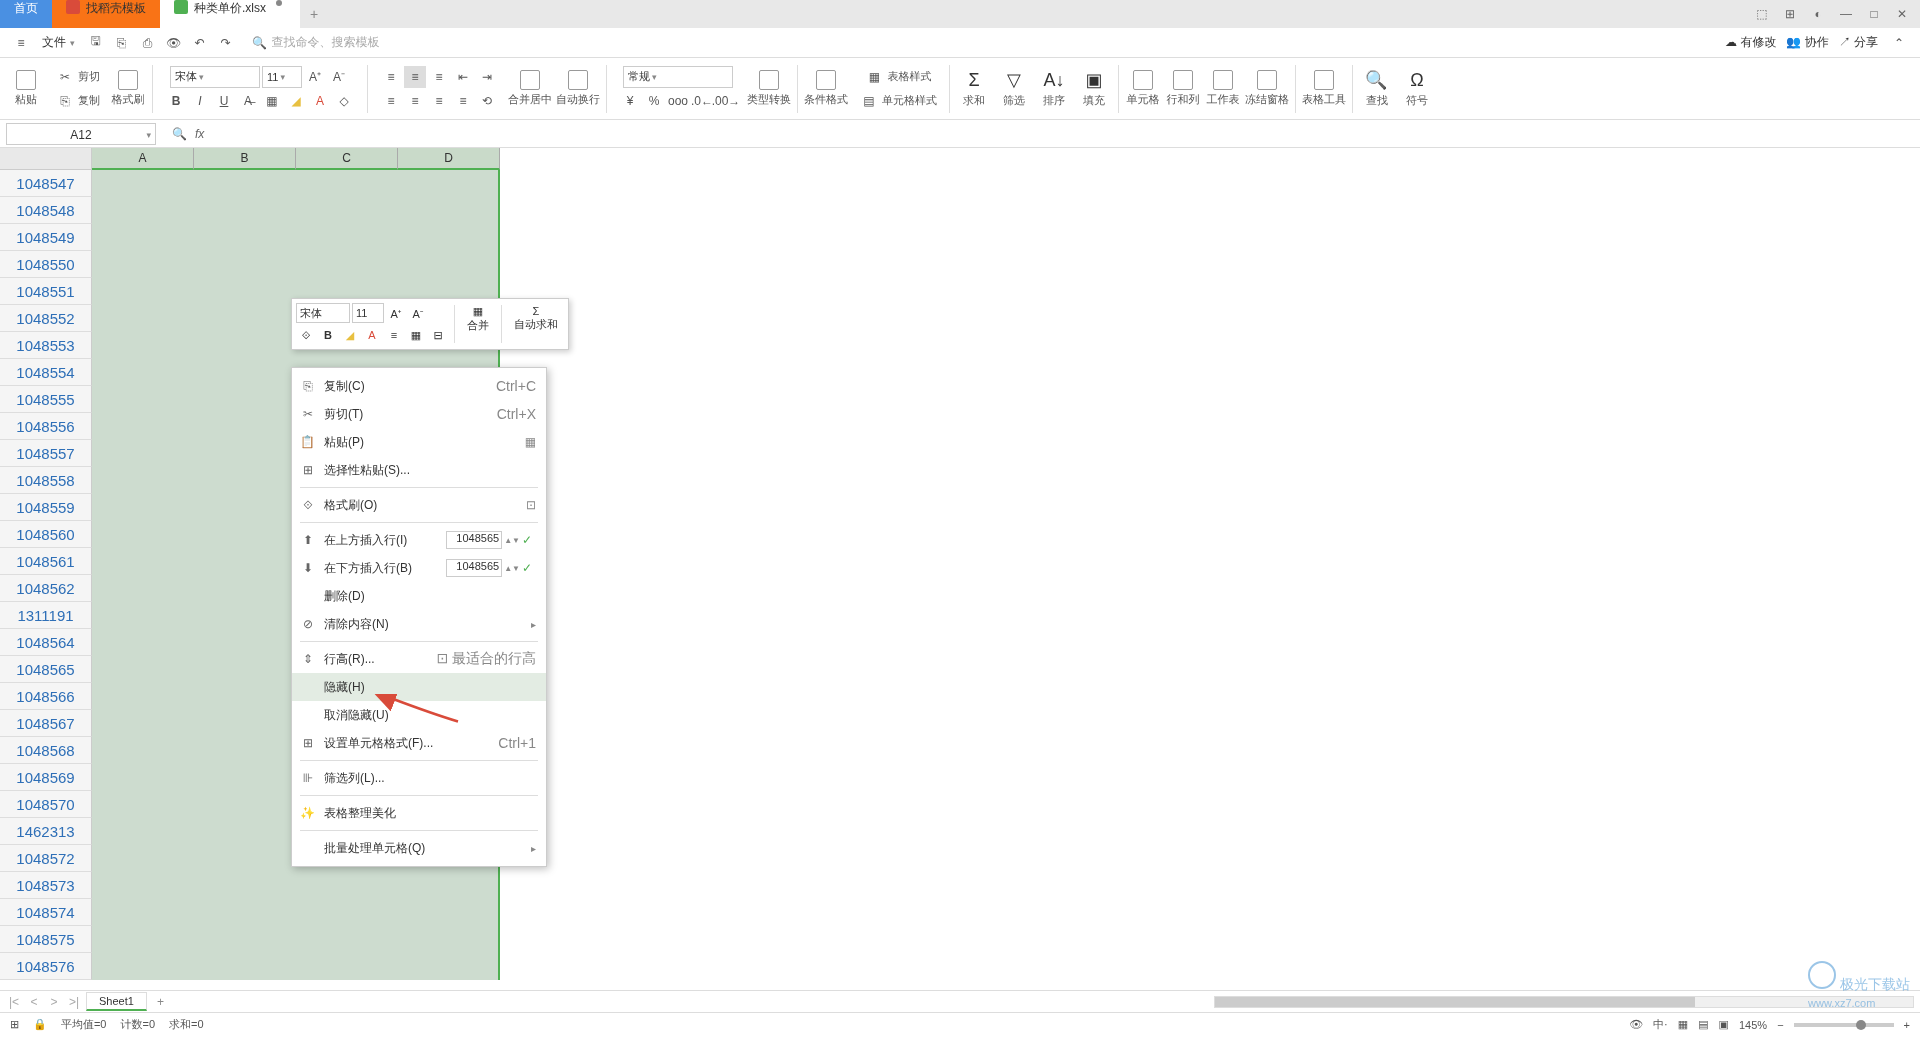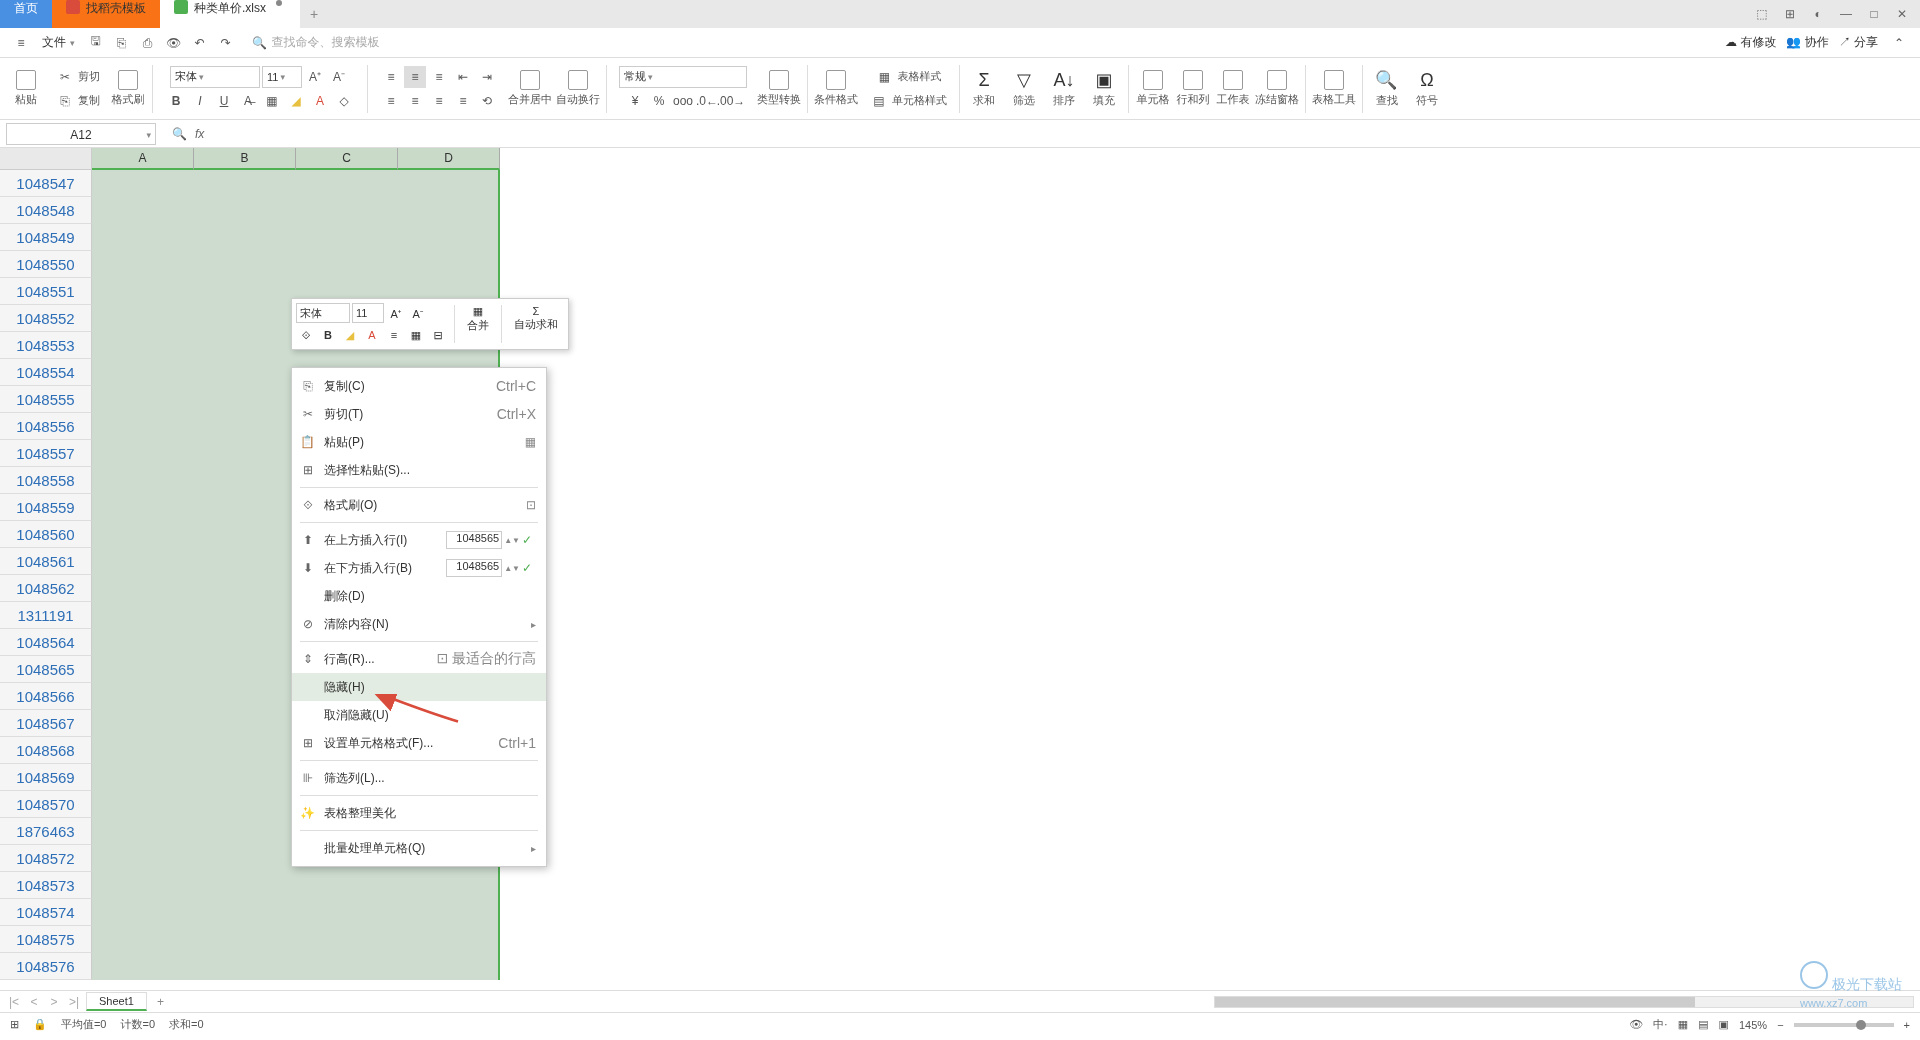--- a/index.html
+++ b/index.html
@@ -94,21 +94,21 @@
 .hscroll { margin-left: auto; width: 700px; height: 12px; background: #f0f0f0; border: 1px solid #ddd; position: relative; }
 .hscroll-thumb { position: absolute; left: 0; width: 480px; height: 100%; background: #ccc; }
 
 
 .status-bar { height: 24px; border-top: 1px solid #ddd; display: flex; align-items: center; padding: 0 10px; gap: 14px; font-size: 11px; color: #555; }
 .status-right { margin-left: auto; display: flex; align-items: center; gap: 10px; }
 .zoom-slider { width: 100px; height: 4px; background: #ccc; position: relative; }
 .zoom-thumb { position: absolute; left: 62px; top: -3px; width: 10px; height: 10px; background: #888; border-radius: 50%; }
 
 
-.watermark { position: absolute; right: 18px; bottom: 30px; opacity: 0.6; font-size: 14px; color: #5aa0d8; }
+.watermark { position: absolute; right: 10px; bottom: 30px; opacity: 0.6; font-size: 14px; color: #5aa0d8; }
 .watermark-logo { width: 28px; height: 28px; border: 2px solid #5aa0d8; border-radius: 50%; display: inline-block; }
 </style>
 </head>
 <body>
 
 <div class="titlebar">
   <div class="tab home">
       <span>首页</span>
     </div>
   <div class="tab template">
@@ -227,21 +227,21 @@
   <div class="ribbon-big">
       <div class="ribbon-icon"></div>
       <span class="ribbon-label">合并居中</span>
     </div>
   <div class="ribbon-big">
       <div class="ribbon-icon"></div>
       <span class="ribbon-label">自动换行</span>
     </div>
   <div class="ribbon-sep"></div>
   <div class="ribbon-group">
-    <div class="font-select" style="width:128px">
+    <div class="font-select" style="width:110px">
         <span>常规</span>
         <span class="dd">▾</span>
       </div>
     <div class="ribbon-row">
       <span class="ribbon-btn">¥</span>
       <span class="ribbon-btn">%</span>
       <span class="ribbon-btn">ooo</span>
       <span class="ribbon-btn">.0←</span>
       <span class="ribbon-btn">.00→</span>
     </div>
@@ -344,21 +344,21 @@
         <div class="row-header">1048561</div>
         <div class="row-header">1048562</div>
         <div class="row-header">1311191</div>
         <div class="row-header">1048564</div>
         <div class="row-header">1048565</div>
         <div class="row-header">1048566</div>
         <div class="row-header">1048567</div>
         <div class="row-header">1048568</div>
         <div class="row-header">1048569</div>
         <div class="row-header">1048570</div>
-        <div class="row-header">1876463</div>
+        <div class="row-header">1462313</div>
         <div class="row-header">1048572</div>
         <div class="row-header">1048573</div>
         <div class="row-header">1048574</div>
         <div class="row-header">1048575</div>
         <div class="row-header">1048576</div>
       </div>
   </div>
   <div class="cells-area">
     <div class="col-headers">
       <div class="col-header">A</div>

